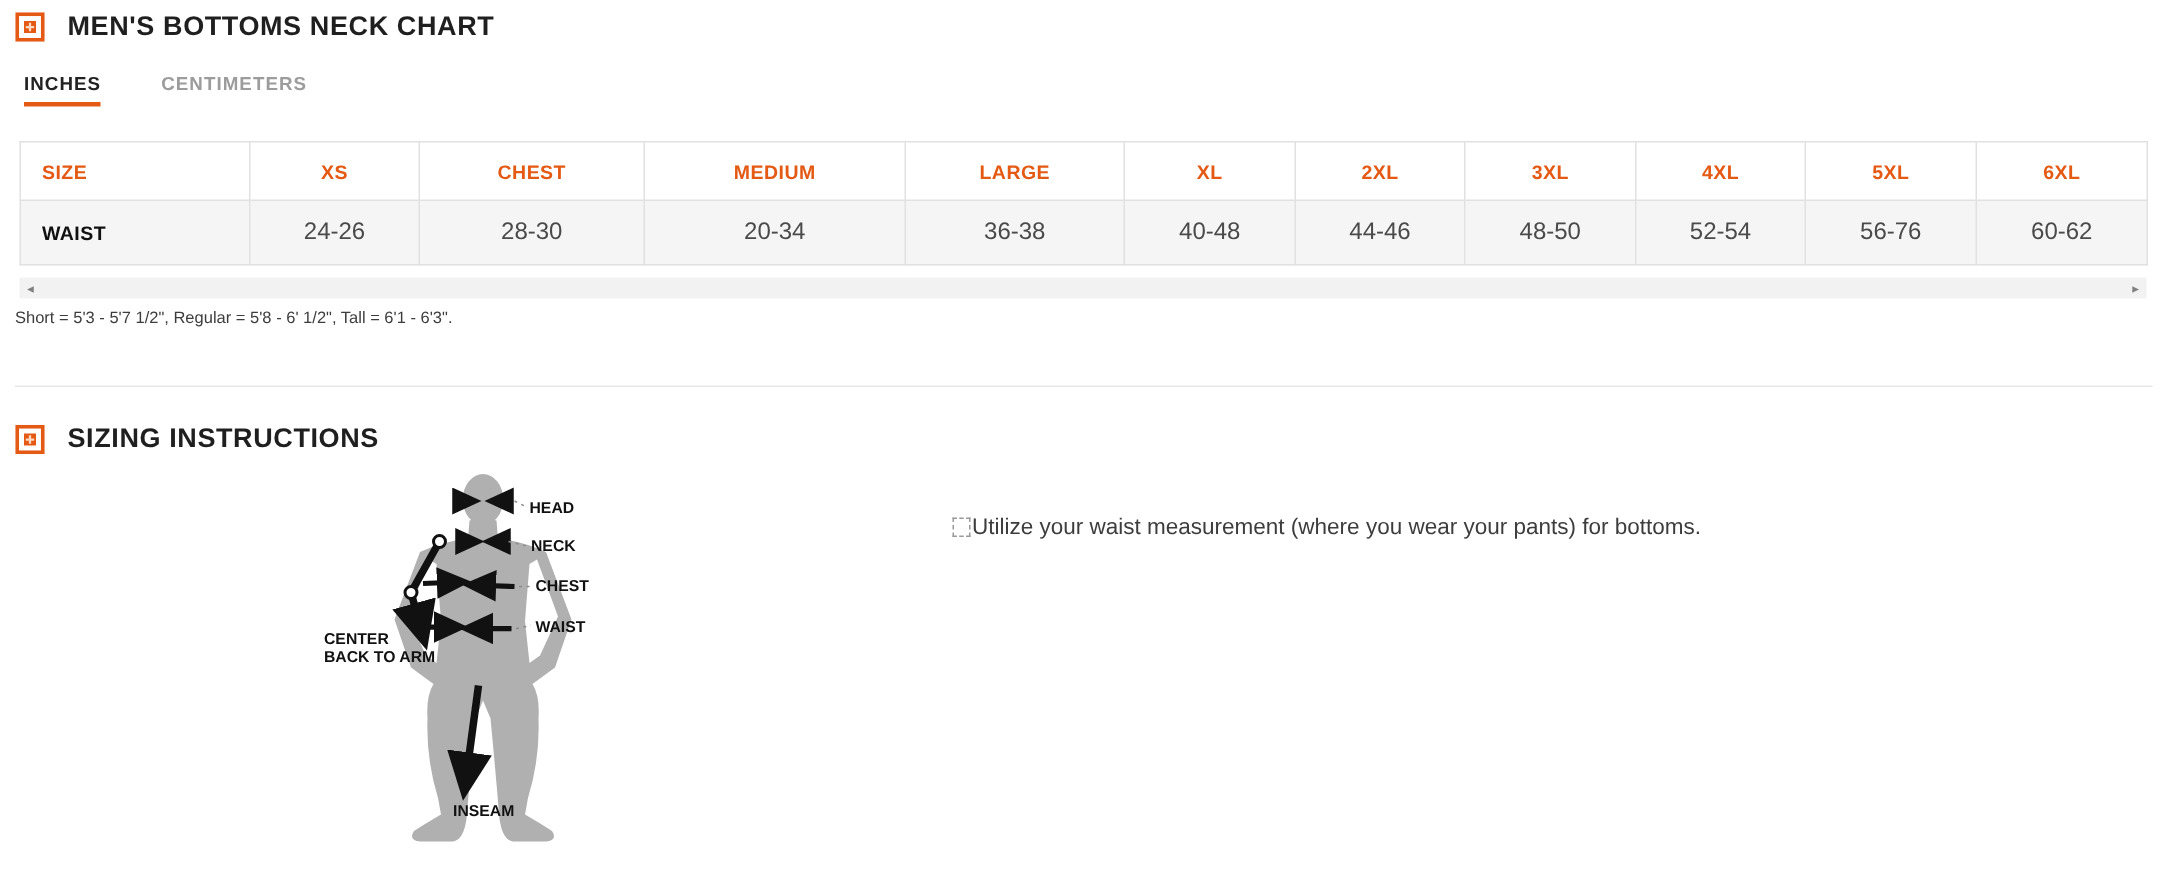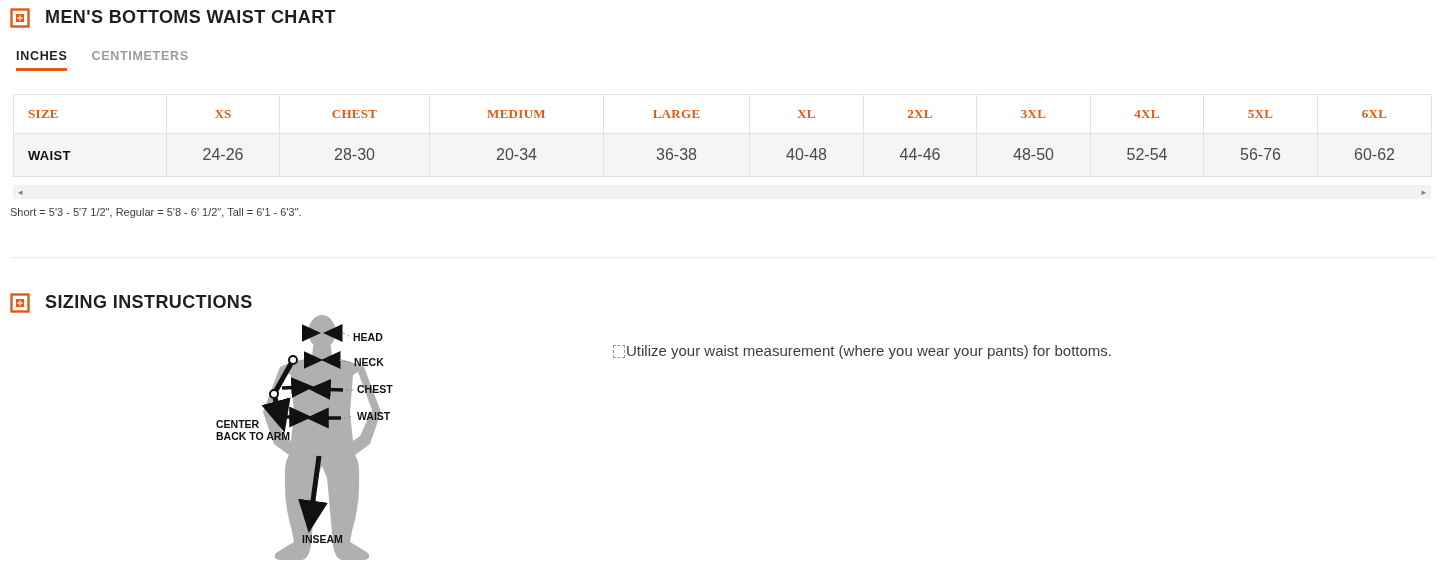--- a/index.html
+++ b/index.html
@@ -19,57 +19,57 @@
     font-family:"Liberation Sans",sans-serif;color:var(--dark-text);
   }
   
   .section-header{display:flex;align-items:center;gap:15px;padding-left:10px;}
   .section-header.first{padding-top:7px;}
   .section-title{
     font-size:18px;font-weight:bold;letter-spacing:.4px;color:var(--dark-text);
   }
   .brand-icon{flex:0 0 auto;display:block;}
   
-  .tabs{display:flex;gap:24px;margin:21px 0 0 16px;}
+  .tabs{display:flex;gap:40px;margin:21px 0 0 16px;}
   .tab{
     font-size:12.5px;font-weight:bold;letter-spacing:.7px;color:var(--muted-text);
     padding-bottom:5px;cursor:pointer;
   }
   .tab.active{color:#222;border-bottom:3px solid var(--accent);}
   
   .size-table{
     border-collapse:collapse;table-layout:fixed;width:1418px;margin:23px 0 0 13px;
   }
   .size-table th,.size-table td{border:1px solid var(--border);}
   .size-table thead th{
     height:39px;background:#fff;color:var(--accent);
-    font-size:13px;font-weight:bold;text-align:center;letter-spacing:.3px;font-family:Liberation Serif, serif;
+    font-size:13px;font-weight:bold;text-align:center;letter-spacing:.3px;
   }
   .size-table thead th.size-col{text-align:left;padding-left:14px;}
   .size-table tbody th{
     height:43px;background:var(--row-bg);color:#111;
     font-size:13px;font-weight:bold;text-align:left;padding-left:14px;letter-spacing:.3px;
   }
   .size-table tbody td{
     background:var(--row-bg);color:var(--cell-text);
     font-size:16px;text-align:center;
   }
   
   .hscroll{
     width:1418px;height:14px;margin:8px 0 0 13px;background:var(--track);
     display:flex;align-items:center;justify-content:space-between;padding:0 5px;
   }
   .hscroll .arrow{font-size:9px;line-height:1;color:#808080;cursor:pointer;user-select:none;}
   
   .fit-note{margin:7px 0 0 10px;font-size:11px;color:var(--body-text);}
   
   .divider{height:1px;background:#e8e8e8;margin:39px 10px 0 10px;}
-  .section-header.second{margin-top:34px;}
-  
-  .sizing-content{display:flex;}
+  .section-header.second{margin-top:24px;}
+  
+  .sizing-content{display:flex;margin-top:11px;gap:22px;}
   .diagram-wrap{margin-left:210px;width:300px;height:256px;flex:0 0 auto;}
   .instructions{
     margin-left:103px;width:822px;font-size:15px;color:var(--body-text);
     line-height:20px;padding-top:4px;
   }
   .instructions p{margin:0;}
   .instructions p.p2{margin-top:24px;}
   .tofu{
     display:inline-block;width:12px;height:13px;border:1px dashed #9a9a9a;
     vertical-align:-2px;margin-right:1px;
@@ -78,21 +78,21 @@
 </style>
 </head>
 <body>
 
 <div class="section-header first">
   <svg class="brand-icon" width="20" height="20" viewBox="0 0 20 20">
     <rect x="1.5" y="1.5" width="17" height="17" fill="#fff" stroke="#e45a14" stroke-width="2.4"></rect>
     <rect x="6" y="6" width="8" height="8" fill="#e45a14"></rect>
     <path d="M10 7.2 v5.6 M7.2 10 h5.6" stroke="#ffd9c2" stroke-width="1.5"></path>
   </svg>
-  <div class="section-title">MEN'S BOTTOMS WAIST CHART</div>
+  <div class="section-title">MEN'S BOTTOMS NECK CHART</div>
 </div>
 
 <div class="tabs">
   <div class="tab active">INCHES</div>
   <div class="tab">CENTIMETERS</div>
 </div>
 
 <table class="size-table">
   <colgroup>
     <col style="width:153px">

